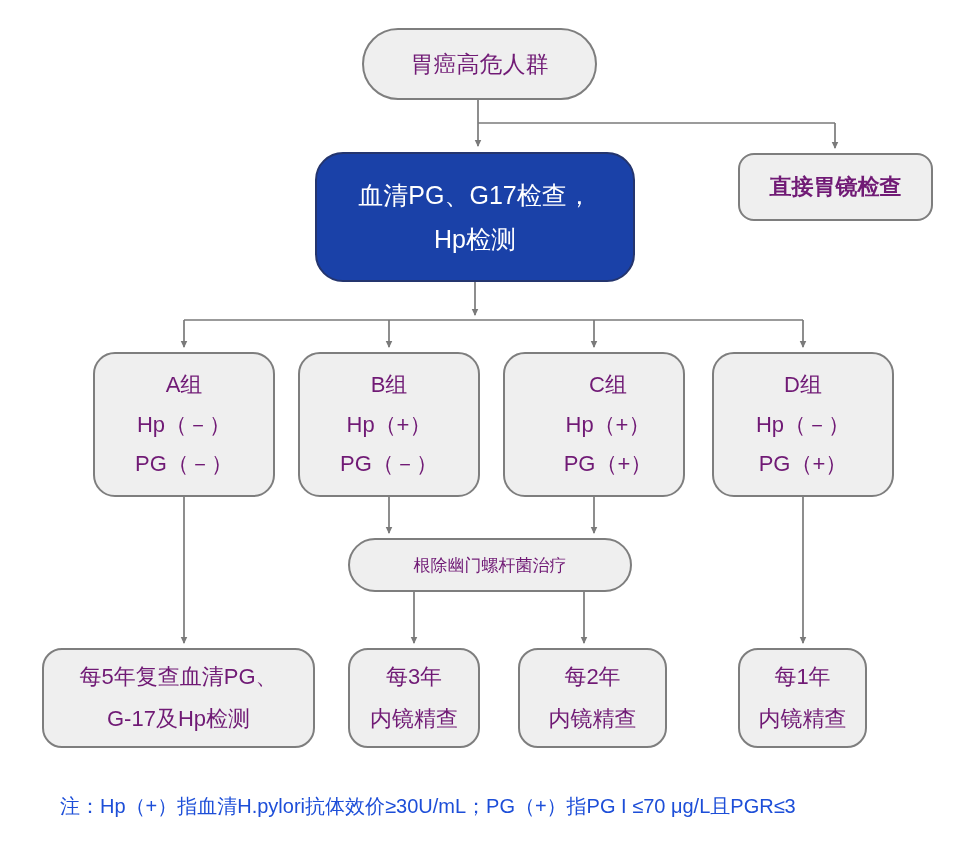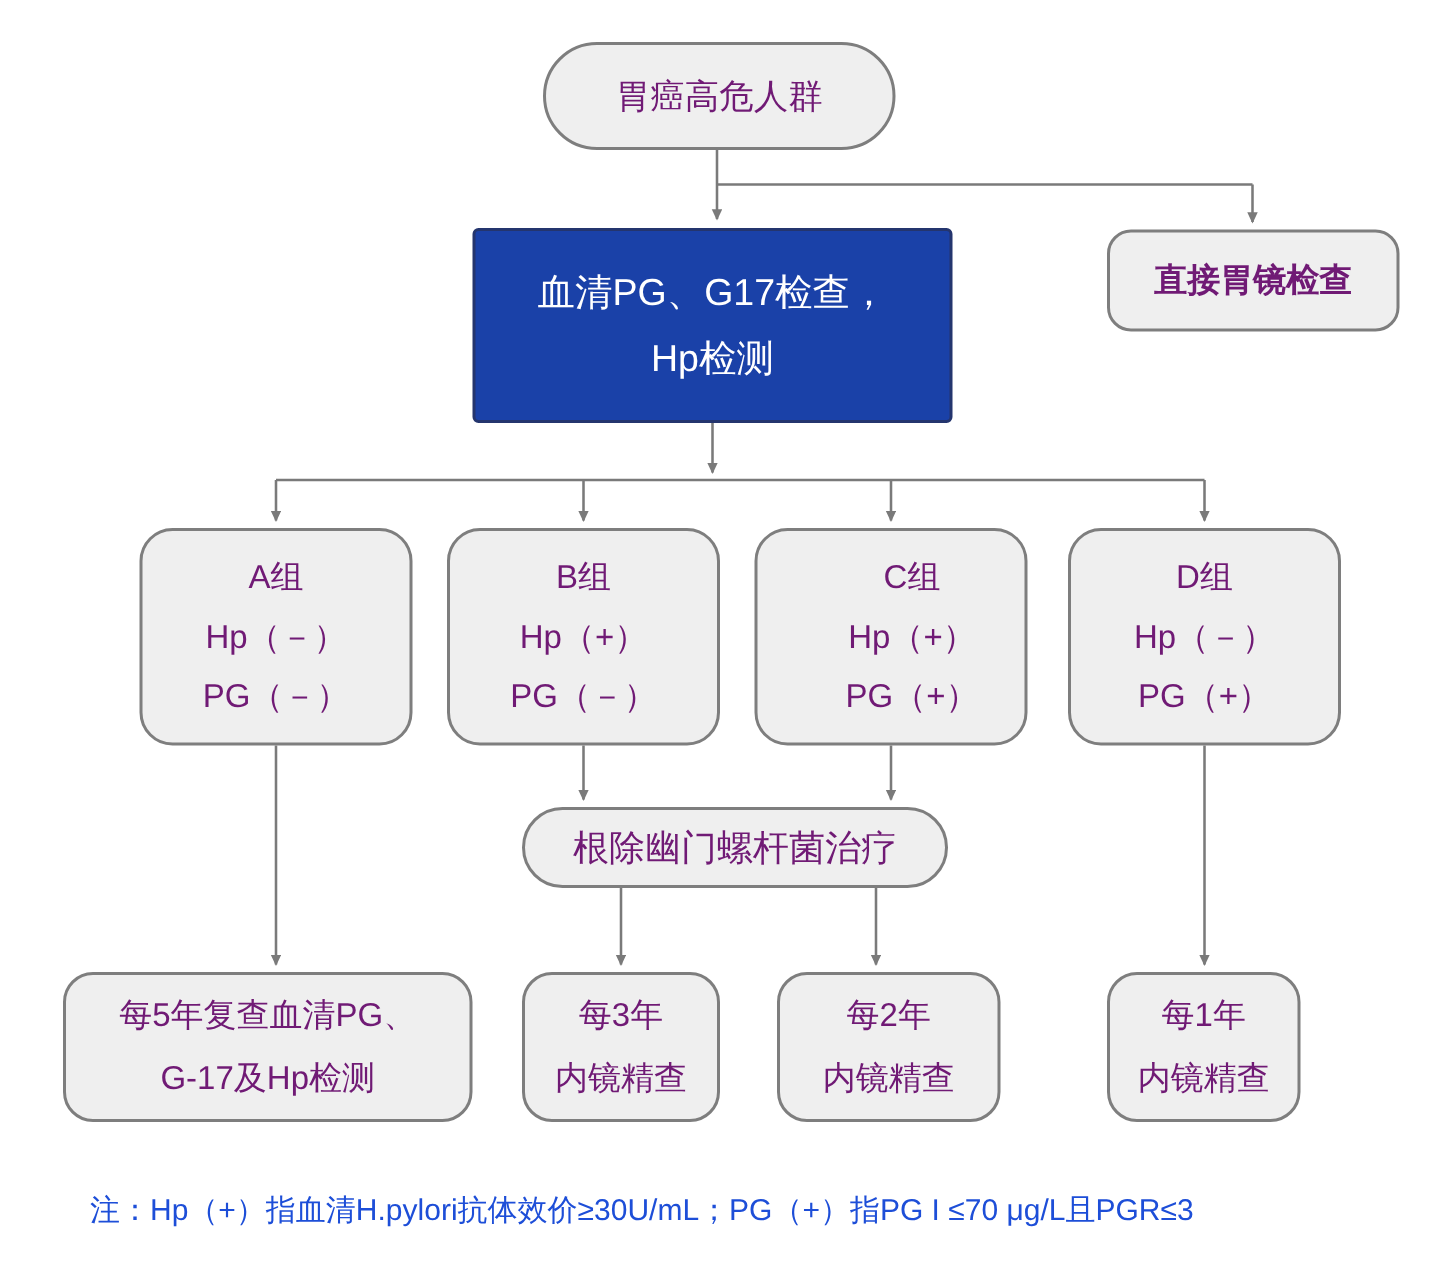--- a/index.html
+++ b/index.html
@@ -12,34 +12,34 @@
     position:absolute;box-sizing:border-box;
     background:#efefef;border:2px solid #7e7e7e;
     display:flex;flex-direction:column;align-items:center;justify-content:center;
     text-align:center;color:#701a75;
   }
   .node .ln{white-space:nowrap;}
   
   #start{left:362px;top:28px;width:235px;height:72px;border-radius:36px;font-size:23px;}
   
   #serology{
-    left:315px;top:152px;width:320px;height:130px;border-radius:4px;
+    left:315px;top:152px;width:320px;height:130px;border-radius:28px;
     background:#1a41a8;border:2.5px solid #24356e;color:#ffffff;font-size:25px;
   }
   #serology .ln{line-height:44px;}
   
   #direct{left:738px;top:153px;width:195px;height:68px;border-radius:16px;font-size:22px;font-weight:600;justify-content:center;}
   
   .group{top:352px;width:182px;height:145px;border-radius:22px;font-size:22px;justify-content:space-evenly;padding:6px 0;align-items:center;}
   #group-a{left:93px;}
   #group-b{left:298px;}
   #group-c{left:503px;padding-left:28px;}
   #group-d{left:712px;}
   
-  #eradication{left:348px;top:538px;width:284px;height:54px;border-radius:27px;font-size:24px;}
+  #eradication{left:348px;top:538px;width:284px;height:54px;border-radius:27px;font-size:17px;}
   
   .followup{top:648px;height:100px;border-radius:20px;font-size:22px;}
   .followup .ln{line-height:42px;text-align:right;}
   #followup-a{left:42px;width:273px;}
   #followup-b{left:348px;width:132px;}
   #followup-c{left:518px;width:149px;}
   #followup-d{left:738px;width:129px;}
   
   #note{
     position:absolute;left:60px;top:793px;width:880px;

